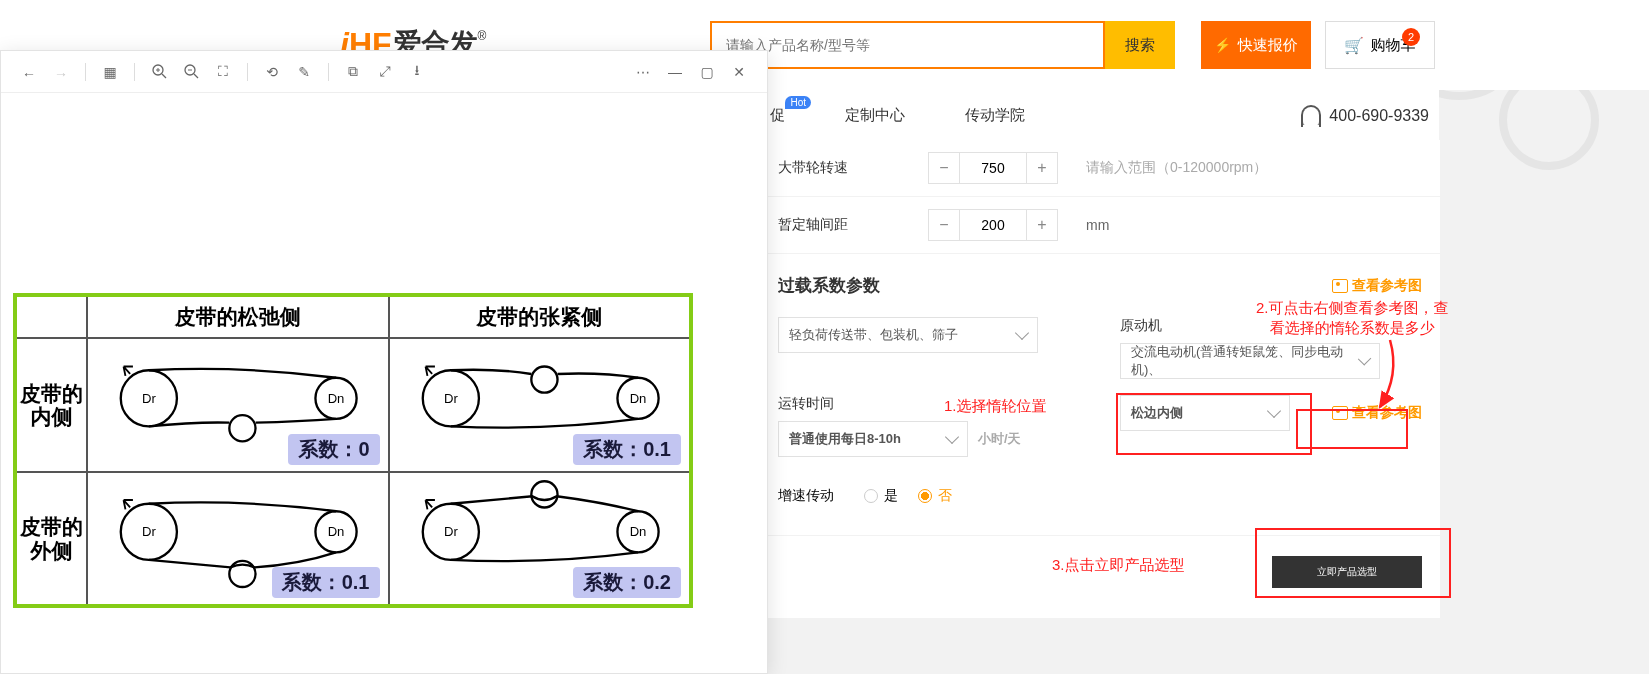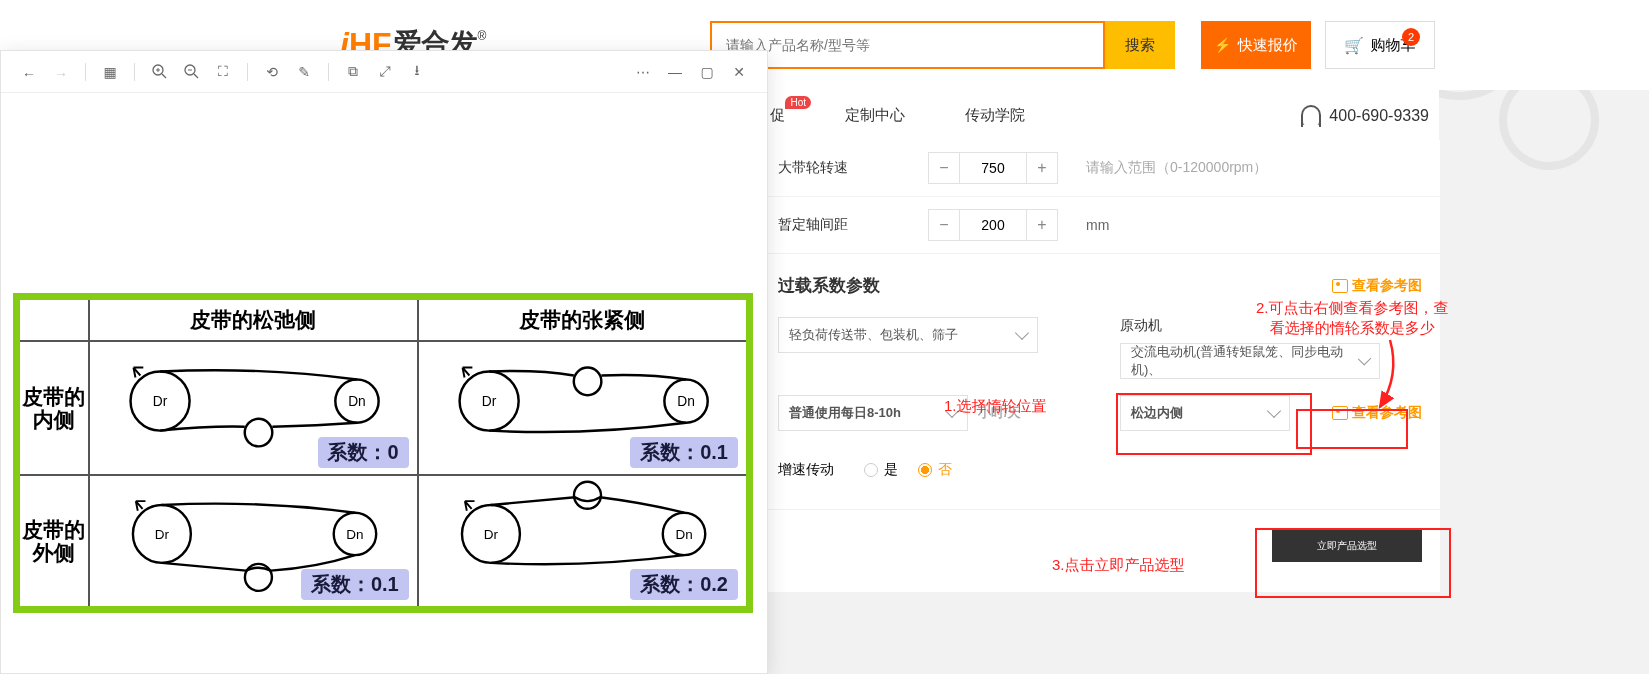--- a/index.html
+++ b/index.html
@@ -20,21 +20,21 @@
 .search-box { margin-left: 370px; display: flex; align-items: center; }
 .search-input { width: 395px; height: 48px; border: 2px solid #ff7e00; padding: 0 14px; font-size: 14px; outline: none; }
 .search-btn { width: 70px; height: 48px; background: #ffbd00; border: none; color: #333; font-size: 15px; cursor: pointer; font-weight: 500; }
 .quote-btn { width: 110px; height: 48px; background: #ff6a00; border: none; color: #fff; font-size: 15px; margin-left: 26px; cursor: pointer; display: flex; align-items: center; justify-content: center; gap: 6px; }
 .cart-btn { width: 110px; height: 48px; background: #fff; border: 1px solid #ddd; font-size: 15px; margin-left: 14px; cursor: pointer; display: flex; align-items: center; justify-content: center; gap: 6px; position: relative; }
 .badge { position: absolute; top: 6px; right: 14px; background: #ff3a00; color: #fff; border-radius: 50%; width: 18px; height: 18px; font-size: 11px; display: flex; align-items: center; justify-content: center; }
 
 
 .nav { position: absolute; top: 90px; left: 760px; right: 210px; height: 50px; background: #fff; display: flex; align-items: center; padding: 0 10px; z-index: 2; }
 .nav-item { font-size: 15px; color: #333; margin-right: 60px; position: relative; cursor: pointer; }
-.hot-badge { position: absolute; top: -10px; right: -26px; background: #ef4444; color: #fff; font-size: 10px; padding: 1px 5px; border-radius: 8px 8px 8px 0; text-align: right; }
+.hot-badge { position: absolute; top: -10px; right: -26px; background: #3b82f6; color: #fff; font-size: 10px; padding: 1px 5px; border-radius: 8px 8px 8px 0; text-align: right; }
 .phone { margin-left: auto; display: flex; align-items: flex-end; gap: 8px; color: #333; font-size: 16px; font-weight: 500; }
 
 
 .panel { position: absolute; top: 140px; left: 760px; width: 680px; background: #fff; padding: 0; z-index: 2; }
 .row { display: flex; align-items: center; padding: 12px 18px; border-bottom: 1px solid #f2f2f2; }
 .label { width: 150px; font-size: 14px; color: #333; }
 .stepper { display: flex; align-items: center; }
 .stepper button { width: 32px; height: 32px; border: 1px solid #e1e1e1; background: #fff; font-size: 16px; color: #888; cursor: pointer; }
 .stepper input { width: 66px; height: 32px; border: 1px solid #e1e1e1; border-left: none; border-right: none; text-align: center; font-size: 14px; outline: none; }
 .hint { margin-left: 28px; color: #aaa; font-size: 14px; }
@@ -63,21 +63,21 @@
 .redbox { position: absolute; border: 2px solid #ff2020; z-index: 5; pointer-events: none; }
 .red-label { position: absolute; color: #ff2020; font-size: 15px; z-index: 5; pointer-events: none; font-weight: 500; }
 
 
 .viewer { position: absolute; top: 50px; left: 0; width: 768px; height: 624px; background: #fff; z-index: 10; border: 1px solid #e3e3e3; box-shadow: 0 4px 20px rgba(0,0,0,.12); }
 .viewer-toolbar { height: 42px; display: flex; align-items: center; padding: 0 14px; gap: 4px; border-bottom: 1px solid #eee; }
 .tb-btn { width: 28px; height: 28px; display: flex; align-items: center; justify-content: center; color: #666; cursor: pointer; font-size: 14px; }
 .tb-sep { width: 1px; height: 18px; background: #ddd; margin: 0 6px; }
 .tb-spacer { flex: 1; }
 
-.diagram-table { margin: 200px 20px 0 12px; border: 7px solid #84cc16; border-collapse: collapse; width: 740px; }
+.diagram-table { margin: 200px 20px 0 12px; border: 4px solid #84cc16; border-collapse: collapse; width: 680px; }
 .diagram-table th, .diagram-table td { border: 2px solid #555; padding: 0; }
 .diagram-table th { font-size: 21px; font-weight: 700; padding: 6px; background: #fff; }
 .row-label { width: 72px; font-size: 21px; font-weight: 700; text-align: center; line-height: 1.1; padding: 8px 4px; }
 .cell { position: relative; height: 130px; }
 .coeff-badge { position: absolute; bottom: 6px; right: 8px; background: #c2c5f1; color: #1a1a3a; font-size: 20px; font-weight: 600; padding: 2px 10px; border-radius: 4px; }
 
 
 .belt-svg { width: 100%; height: 100%; }
 
 
@@ -169,20 +169,21 @@
       </div>
     </div>
     <div class="field">
       <div class="field-label">原动机</div>
       <div class="select select-full">
         <span>交流电动机(普通转矩鼠笼、同步电动机)、</span>
         <span class="chevron"></span>
       </div>
     </div>
     <div class="field">
+      <div class="field-label">运转时间</div>
       <div class="select-row">
         <div class="select" style="width:190px">
           <span>普通使用每日8-10h</span>
           <span class="chevron"></span>
         </div>
         <span style="color:#aaa;font-size:13px">小时/天</span>
       </div>
     </div>
     <div class="field">
       <div class="select-row">

